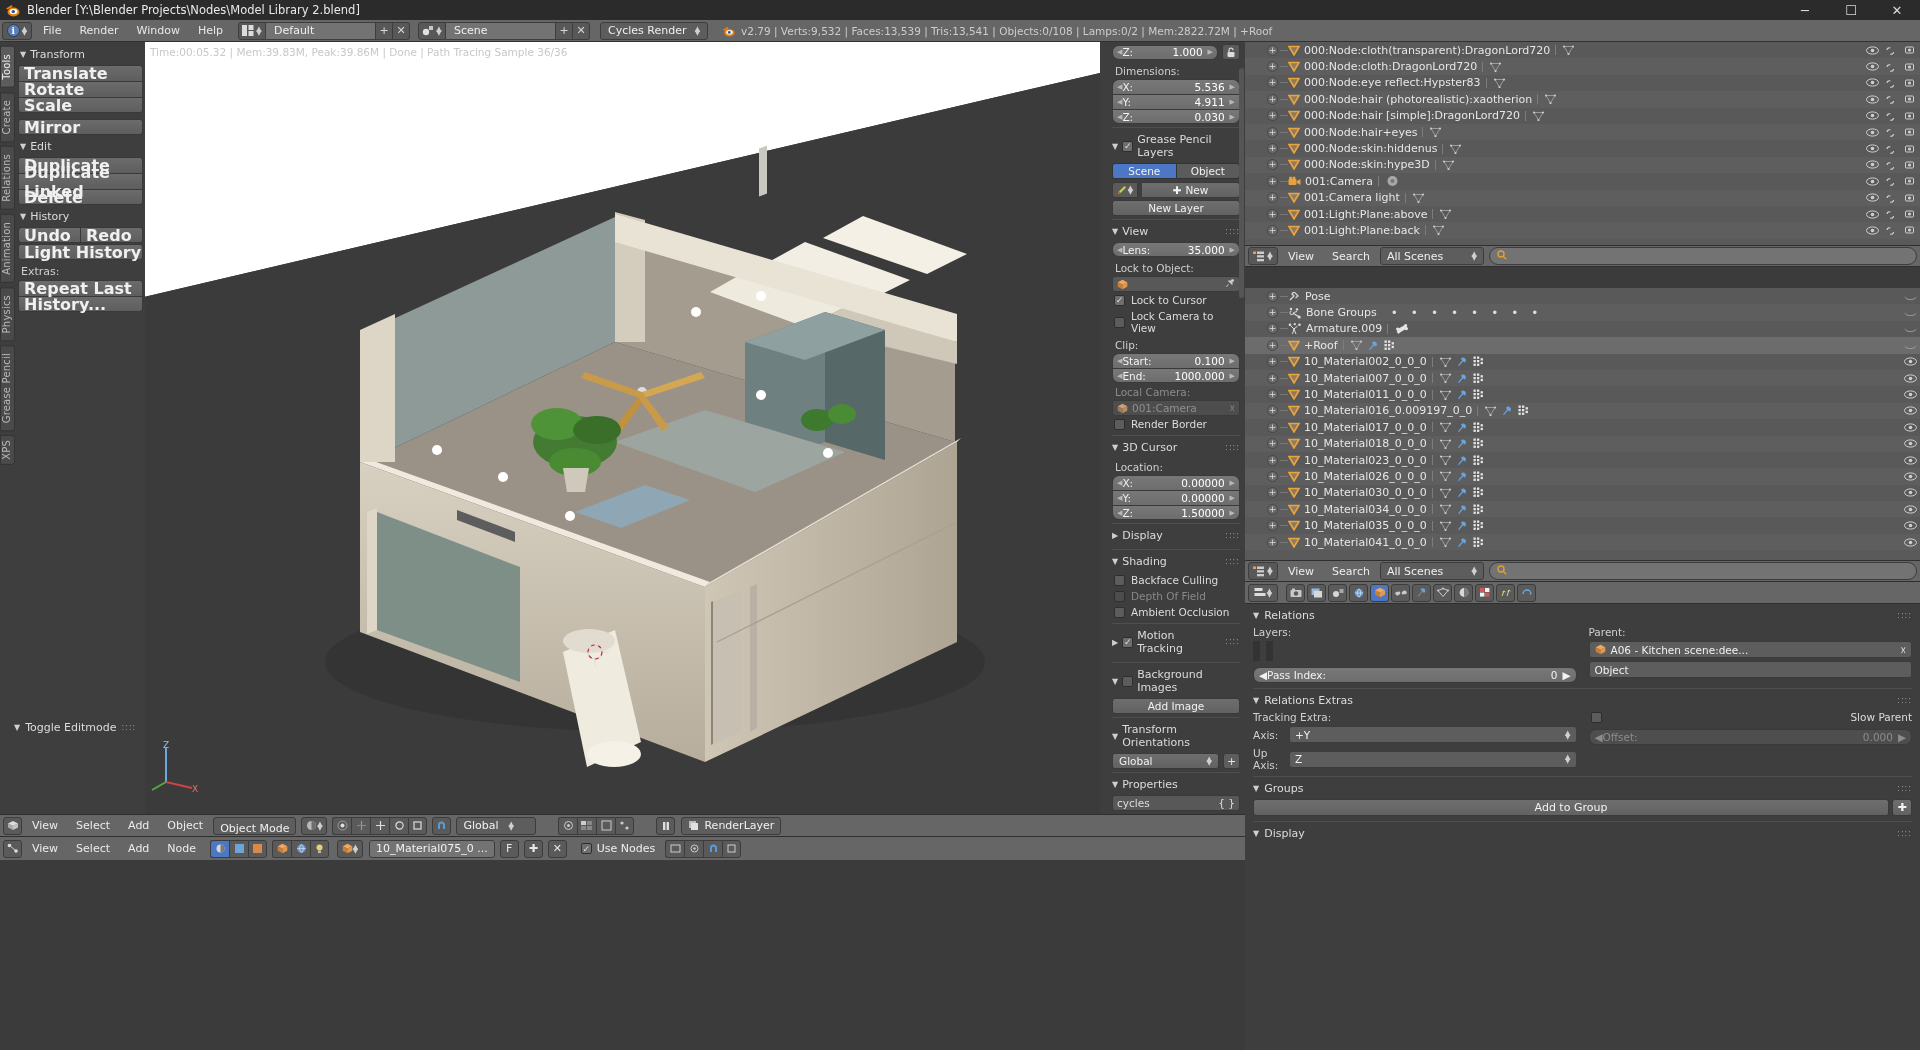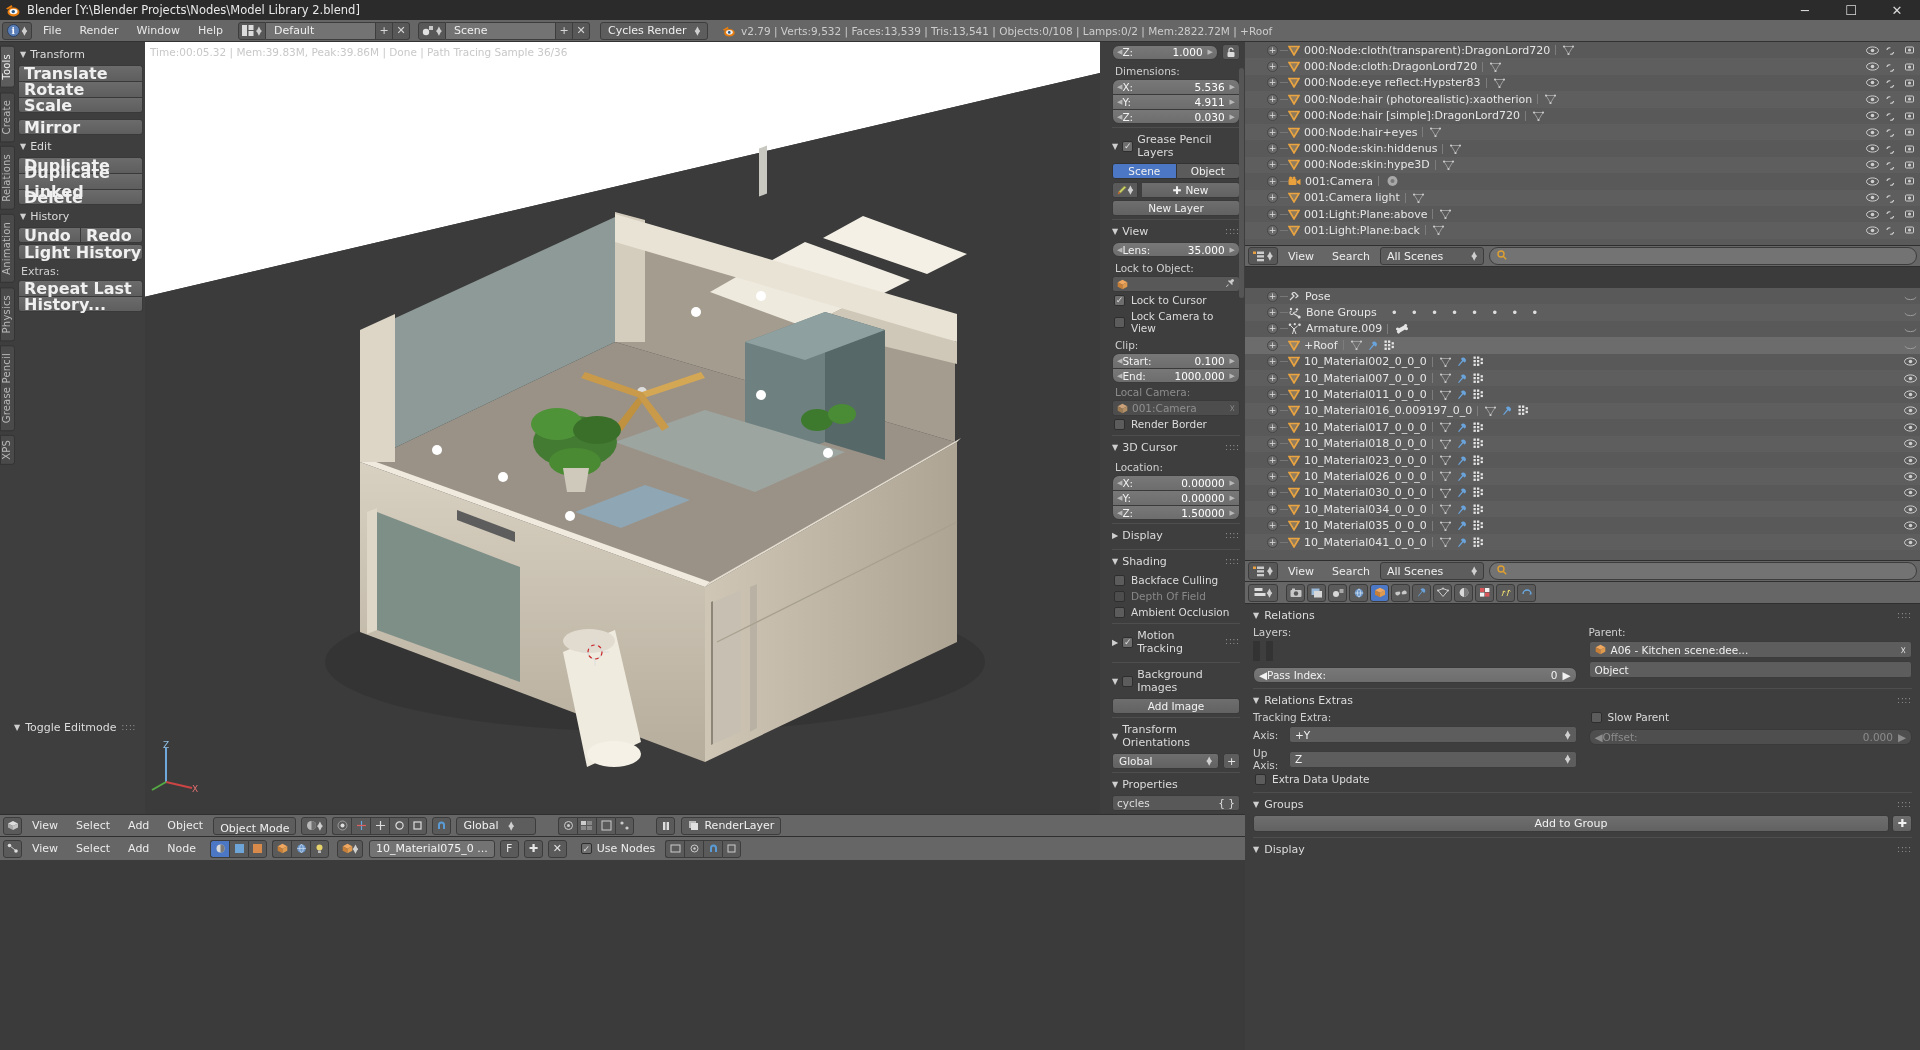--- a/index.html
+++ b/index.html
@@ -2324,36 +2324,32 @@
               <div class="pdrop" style="flex:1;margin-bottom:0;">
                 <span>Z</span>
                 <span class="arrows">
                     <span>▲</span>
                     <span>▼</span>
                   </span>
               </div>
             </div>
           </div>
           <div>
-            <div class="cbrow" style="padding-top:0;">
+            <div class="cbrow" style="padding-top:0;justify-content:space-between;">
               <span class="cbx"></span>
               <span>Slow Parent</span>
             </div>
             <div class="pfield dis" style="margin-top:4px;background:#4e4e4e;color:#8c8c8c;">
               <span class="ar">◀</span>
               <span>Offset:</span>
               <span style="margin-left:auto;margin-right:5px;">0.000</span>
               <span class="ar">▶</span>
             </div>
           </div>
         </div>
-        <div class="cbrow">
-          <span class="cbx"></span>
-          <span>Extra Data Update</span>
-        </div>
 
         <hr class="sep">
         <div class="psect">
           <span class="tri">▼</span>
           <span>Groups</span>
           <span class="grip">::::</span>
         </div>
         <div style="display:flex;gap:3px;">
           <div class="pbtn" style="flex:1;">Add to Group</div>
           <div class="pbtn" style="width:20px;">✚</div>

